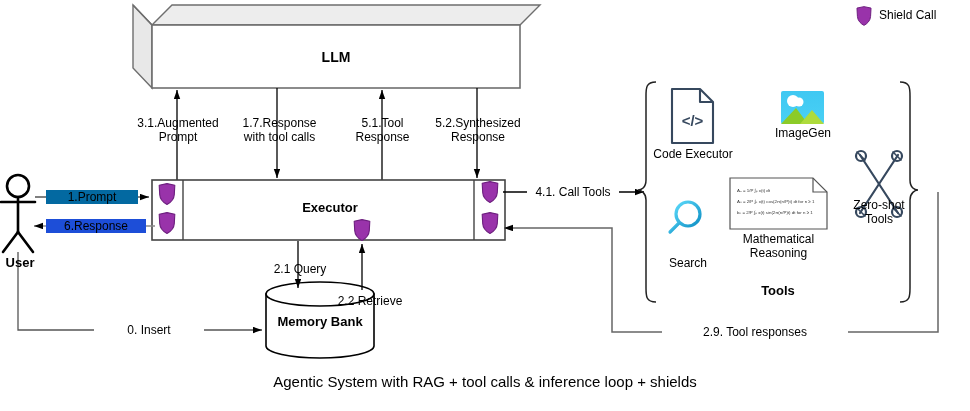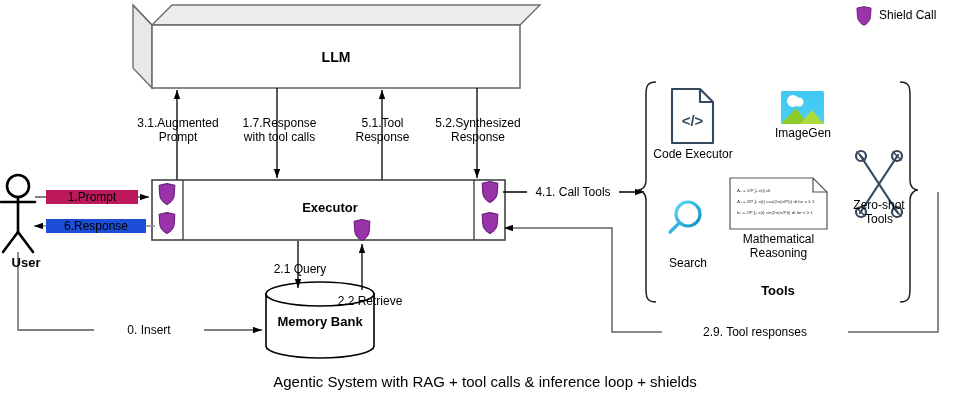--- a/index.html
+++ b/index.html
@@ -2,21 +2,21 @@
 <html><head>
 <meta charset="utf-8">
 <title>Agentic System Diagram</title>
 <style>
   html,body{margin:0;padding:0;background:#ffffff;}
   body{width:970px;height:411px;position:relative;overflow:hidden;
        font-family:"Liberation Sans","DejaVu Sans",sans-serif;
        color:#000;}
   .lbl{position:absolute;font-size:12px;line-height:14px;color:#000;
        text-align:center;white-space:pre-line;}
-  .lbl-b{font-weight:bold;padding-left:6px;}
+  .lbl-b{font-weight:bold;}
   svg{display:block;}
   #root-svg{position:absolute;left:0;top:0;}
   .txt{font-family:"Liberation Sans","DejaVu Sans",sans-serif;}
 </style>
 </head>
 <body>
 
 <svg id="root-svg" width="970" height="411" viewBox="0 0 970 411">
   <defs>
     <marker id="ah" markerWidth="10" markerHeight="10" refX="9" refY="3.2" orient="auto" markerUnits="userSpaceOnUse">
@@ -184,21 +184,21 @@
 
 <div class="lbl" style="left:132px;top:116px;width:92px;">3.1.Augmented
 Prompt</div>
 <div class="lbl" style="left:232px;top:116px;width:95px;">1.7.Response
 with tool calls</div>
 <div class="lbl" style="left:340px;top:116px;width:85px;">5.1.Tool
 Response</div>
 <div class="lbl" style="left:428px;top:116px;width:100px;">5.2.Synthesized
 Response</div>
 
-<div class="lbl" style="left:46px;top:190px;width:92px;background:#be185d;">1.Prompt</div>
+<div class="lbl" style="left:46px;top:190px;width:92px;background:#0369a1;">1.Prompt</div>
 <div class="lbl" style="left:46px;top:219px;width:100px;background:#1d4ed8;">6.Response</div>
 
 <div class="lbl" style="left:268px;top:262px;width:64px;">2.1 Query</div>
 <div class="lbl" style="left:332px;top:262px;width:76px;margin-top:32px;">2.2 Retrieve</div>
 
 <div class="lbl" style="left:94px;top:323px;width:110px;background:#fff;">0. Insert</div>
 
 <div class="lbl" style="left:527px;top:185px;width:92px;background:#fff;">4.1. Call Tools</div>
 <div class="lbl" style="left:662px;top:325px;width:186px;background:#fff;">2.9. Tool responses</div>
 

